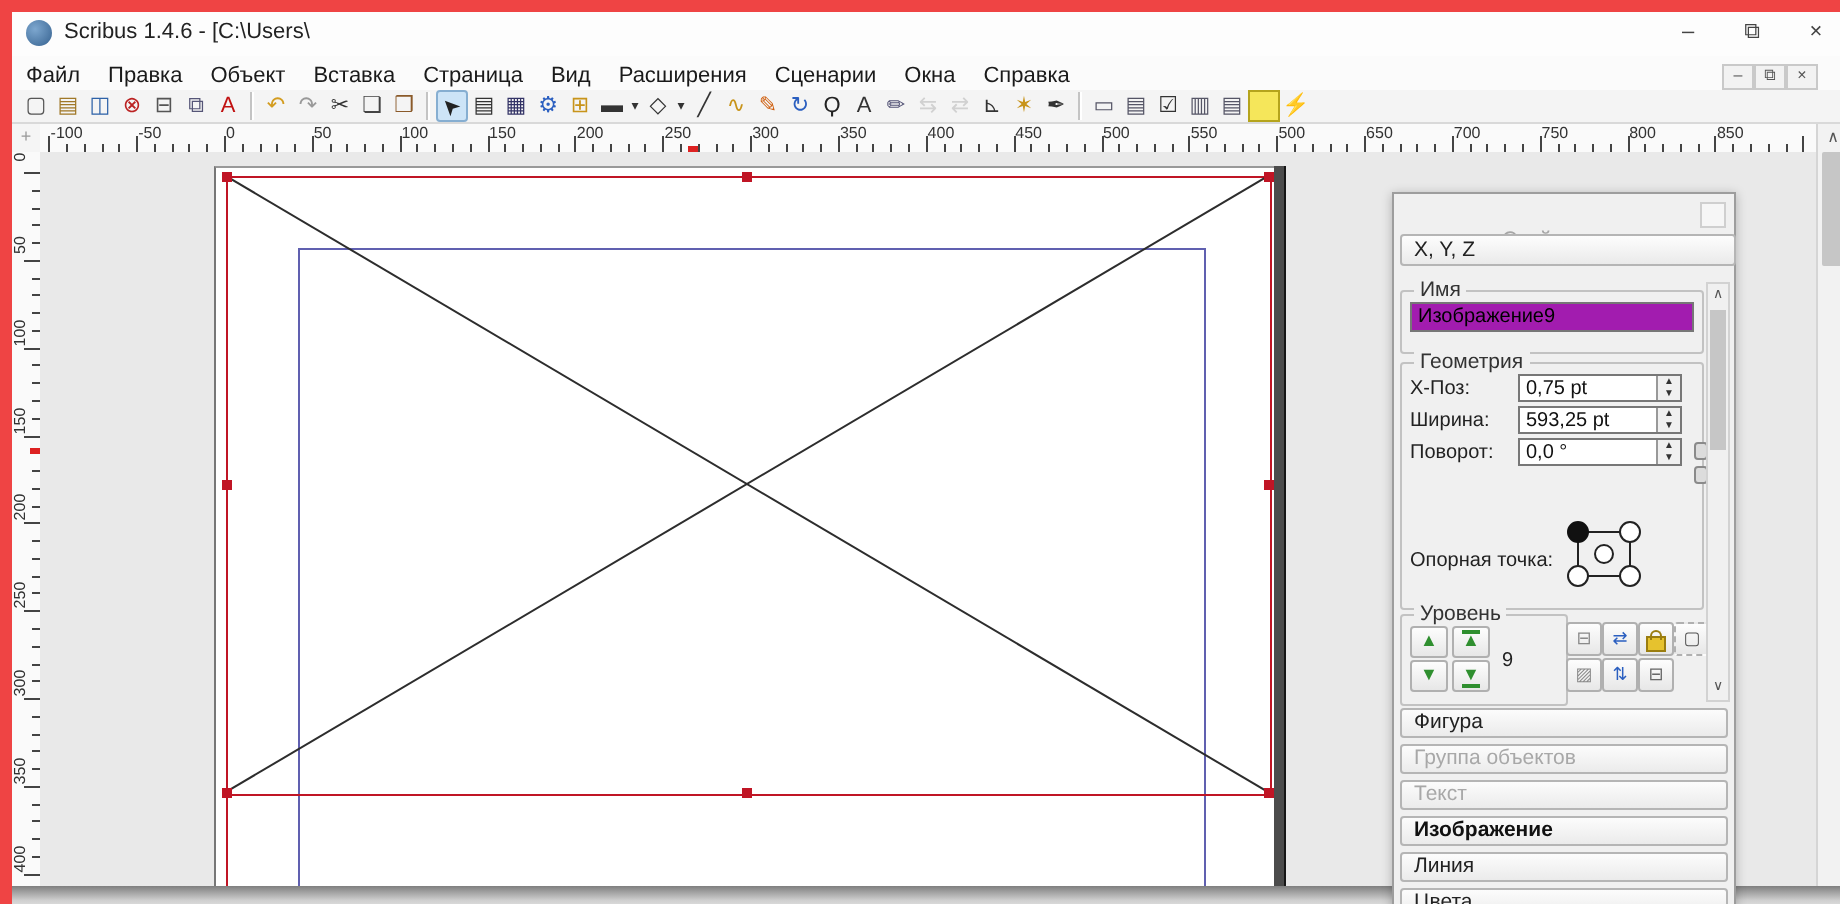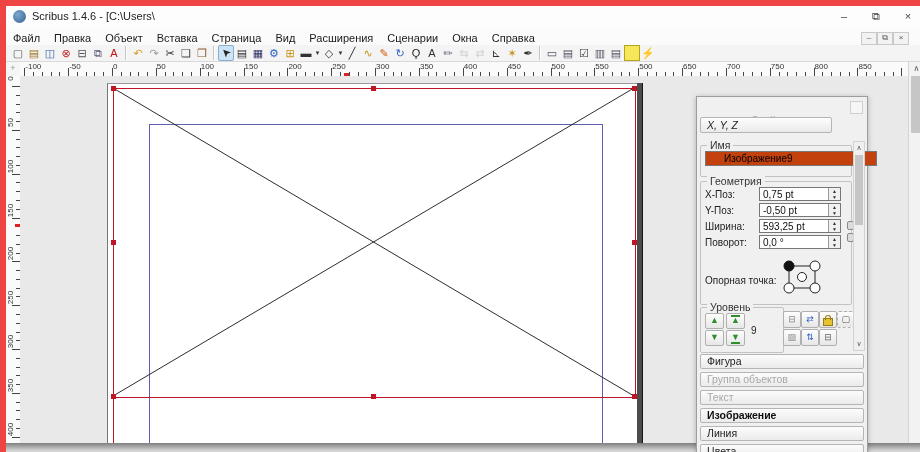--- a/index.html
+++ b/index.html
@@ -51,26 +51,26 @@
   .cscroll{left:902px;top:56px;width:15px;height:381px;background:#f2f2f2;border-left:1px solid #d5d5d5;}
   .cs-up{left:0;top:0;width:15px;height:14px;text-align:center;font-size:8px;color:#555;line-height:14px;}
   .cs-thumb{left:2px;top:14px;width:11px;height:57px;background:#c6c6c6;border-radius:1px;}
   
   .panel{left:690px;top:90px;width:172px;height:368px;background:#f0f0f0;border:1px solid #9d9d9d;
          box-shadow:0 1px 5px rgba(0,0,0,.25);box-sizing:border-box;}
   .p-title{left:6px;top:17px;font-size:10.5px;color:#a6a6a6;margin-left:48px;}
   .p-close{right:4px;top:4px;width:11px;height:11px;border:1px solid #cfcfcf;background:#f6f6f6;}
   .p-btn{background:linear-gradient(#fdfdfd,#eaeaea);border:1px solid #b5b5b5;border-radius:2px;font-size:10.5px;
          color:#222;line-height:14px;padding-left:6px;box-sizing:border-box;height:16px;}
-  .p-tab{left:3px;top:20px;width:132px;font-style:italic;}
+  .p-tab{left:3px;top:20px;width:168px;}
   .gbox{border:1px solid #c2c2c2;border-radius:2px;}
   .gb-title{position:absolute;top:-7px;left:6px;background:#f0f0f0;padding:0 3px;font-size:10.5px;color:#333;}
   .name-group{left:3px;top:48px;width:150px;height:30px;}
-  .name-input{left:8px;top:54px;width:134px;height:13px;border:1px solid #777;background:#c2410c;font-size:10px;
-              font-family:"Liberation Sans",sans-serif;padding:0 18px;}
+  .name-input{left:8px;top:54px;width:134px;height:13px;border:1px solid #777;background:#a21caf;font-size:10px;
+              font-family:"Liberation Sans",sans-serif;padding:0 3px;}
   .geo-group{left:3px;top:84px;width:150px;height:122px;}
   .geo-rows{left:4px;top:90px;width:148px;}
   .prow{position:relative;height:16px;margin-bottom:0;}
   .plab{position:absolute;left:4px;top:2px;font-size:10px;color:#222;}
   .pbox{position:absolute;left:58px;top:0;width:82px;height:14px;border:1px solid #777;background:#fff;box-sizing:border-box;}
   .pval{position:absolute;left:3px;top:1px;font-size:10px;color:#111;}
   .spin{position:absolute;right:0;top:0;width:11px;height:12px;border-left:1px solid #999;background:#f0f0f0;}
   .spin span{display:block;height:6px;font-size:5px;line-height:6px;text-align:center;color:#333;}
   .chain{left:148px;top:120px;width:10px;height:34px;}
   .chain .lk{position:absolute;left:2px;width:5px;height:7px;border:1px solid #8a8a8a;border-radius:2px;background:#dcdcdc;}
@@ -466,30 +466,20 @@
           <div class="plab">X-Поз:</div>
           <div class="pbox">
             <div class="pval">0,75 pt</div>
             <div class="spin">
               <span>▲</span>
               <span>▼</span>
             </div>
           </div>
         </div>
         <div class="prow">
-          <div class="plab">Y-Поз:</div>
-          <div class="pbox">
-            <div class="pval">-0,50 pt</div>
-            <div class="spin">
-              <span>▲</span>
-              <span>▼</span>
-            </div>
-          </div>
-        </div>
-        <div class="prow">
           <div class="plab">Ширина:</div>
           <div class="pbox">
             <div class="pval">593,25 pt</div>
             <div class="spin">
               <span>▲</span>
               <span>▼</span>
             </div>
           </div>
         </div>
         <div class="prow">

